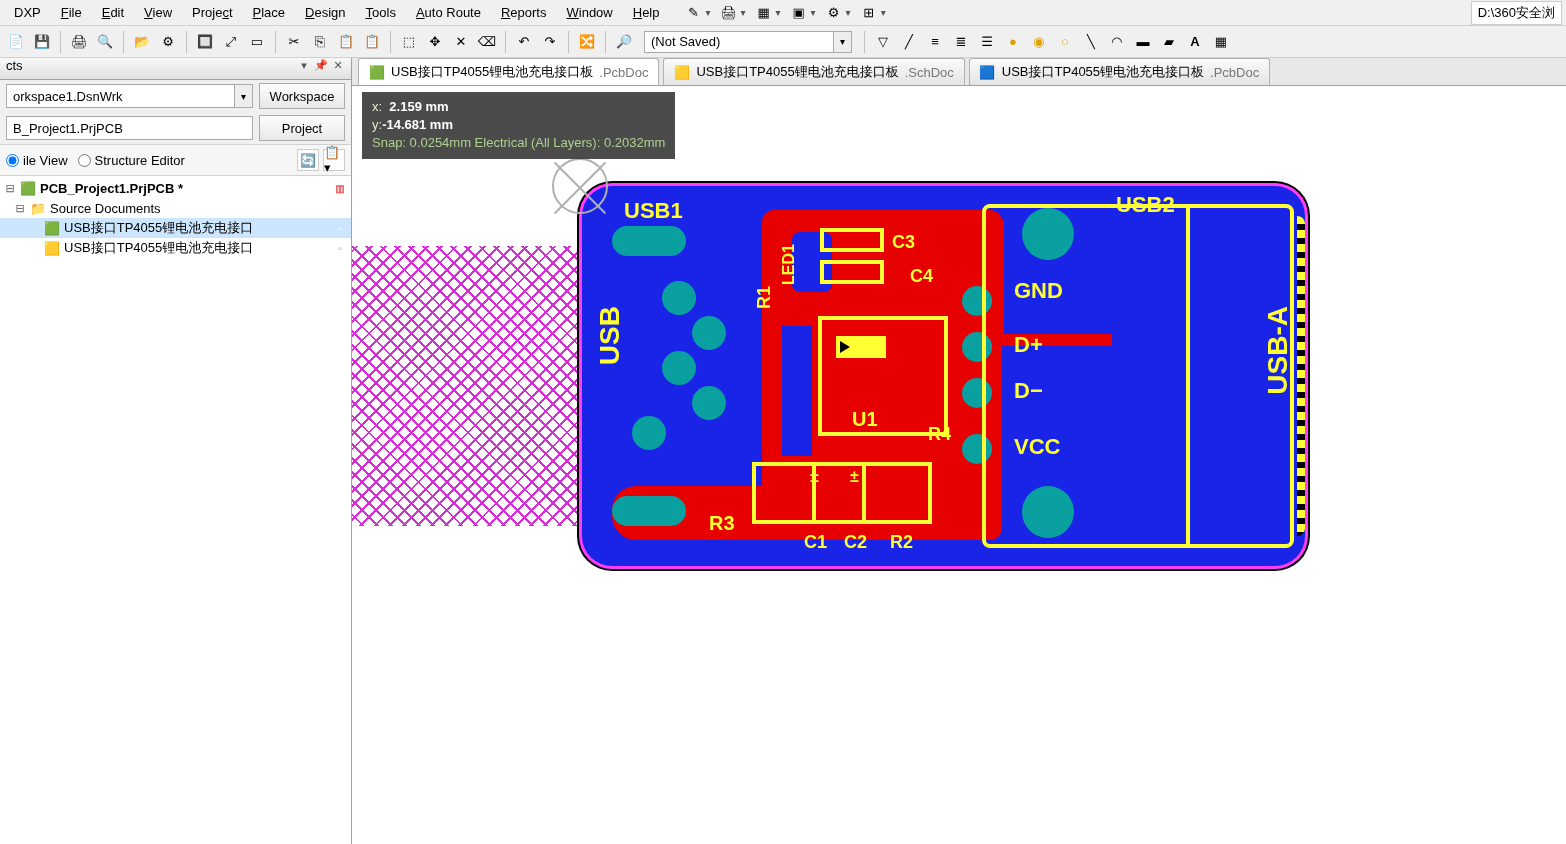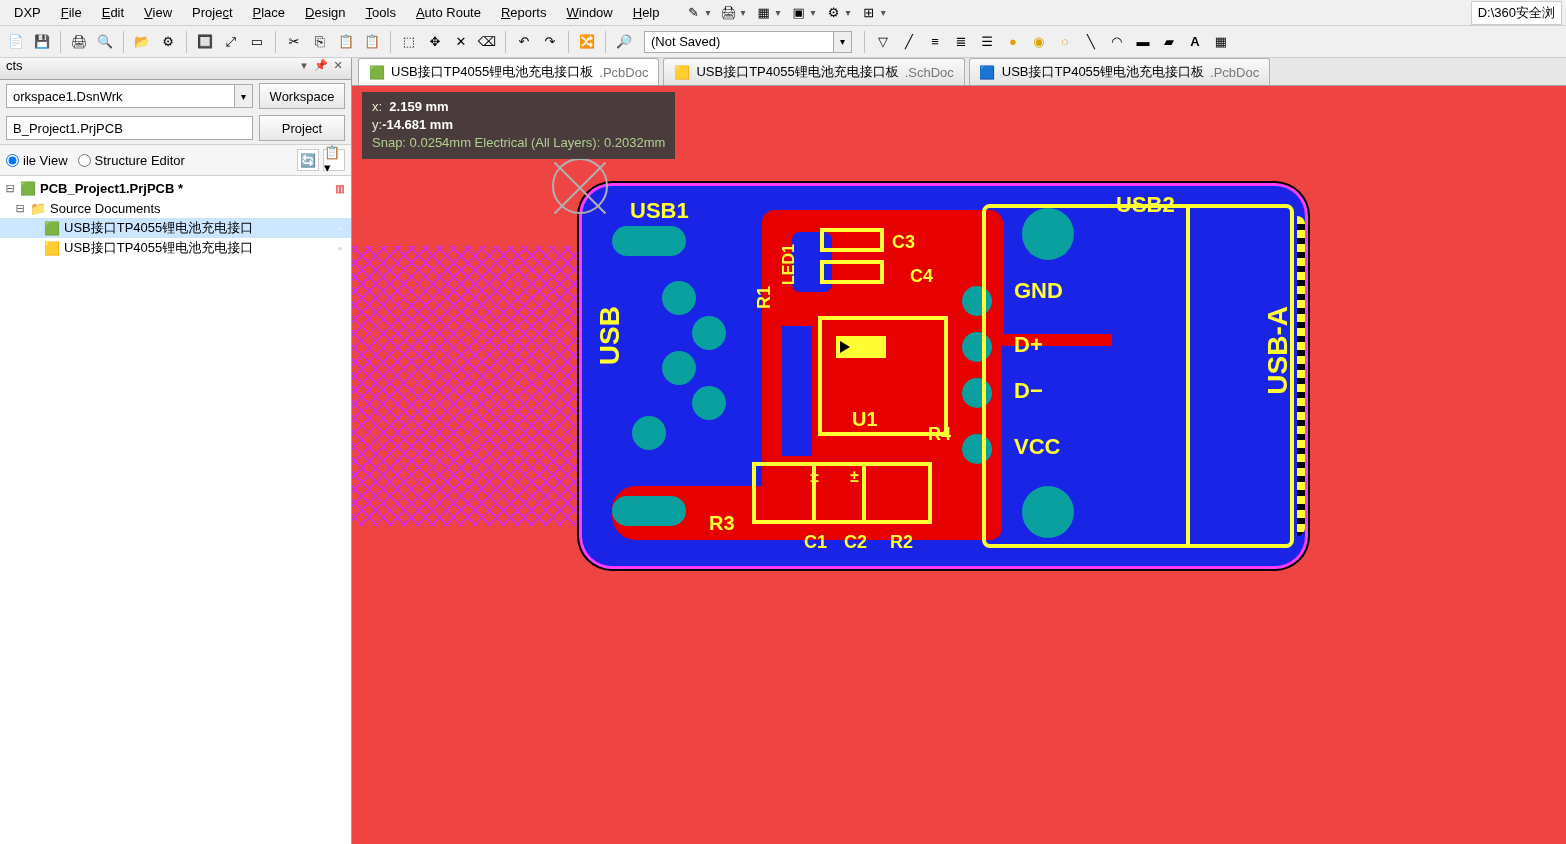--- a/index.html
+++ b/index.html
@@ -56,21 +56,21 @@
 .design-area { flex:1; display:flex; flex-direction:column; background:#6a6a6a; }
 
 
 .doc-tabs { height: 28px; background:#e8e8e8; display:flex; align-items:flex-end; padding: 0 6px; gap:4px; border-bottom:1px solid #a0a0a0; }
 .doc-tab { display:flex; align-items:center; gap:6px; padding: 4px 10px; background: linear-gradient(#fafafa,#e4e4e4); border:1px solid #b0b0b0; border-bottom:none; border-radius:3px 3px 0 0; cursor:default; }
 .doc-tab.active { background:#fff; }
 .doc-tab .ext { color:#777; }
 .doc-tab .icn { width:16px; height:14px; }
 
 
-.canvas { flex:1; position:relative; overflow:hidden; background:#ef4444; }
+.canvas { flex:1; position:relative; overflow:hidden; background:#ffffff; }
 .hud { position:absolute; left:10px; top:6px; background:rgba(60,60,60,0.92); color:#e8e8d0; padding:6px 10px; font-family:Verdana,sans-serif; font-size:13px; line-height:1.4; z-index:30; }
 .hud b { color:#fff; }
 
 
 .hatch { position:absolute; left:-4px; top:160px; width:240px; height:280px; z-index:5; background:
   repeating-linear-gradient(45deg, #d62ed6 0 2px, transparent 2px 10px),
   repeating-linear-gradient(-45deg, #d62ed6 0 2px, transparent 2px 10px);
 }
 
 
@@ -280,21 +280,21 @@
         <div class="copper" style="left:180px; top:24px; width:240px; height:330px; border-radius:12px;"></div>
         <div class="copper" style="left:30px; top:300px; width:260px; height:54px; border-radius:24px;"></div>
         <div class="trace-h" style="left:340px; top:34px; width:80px;"></div>
         <div class="trace-v" style="left:410px; top:34px; height:120px;"></div>
         <div class="trace-h" style="left:410px; top:148px; width:120px;"></div>
         <div class="trace-h" style="left:330px; top:252px; width:70px;"></div>
 
         <div style="position:absolute; left:210px; top:46px; width:40px; height:60px; background:#1a24e6; border-radius:8px;"></div>
         <div style="position:absolute; left:200px; top:140px; width:30px; height:130px; background:#1a24e6;"></div>
 
-        <div class="silky" style="left:48px; top:12px; font-size:22px;">USB1</div>
+        <div class="silky" style="left:42px; top:12px; font-size:22px;">USB1</div>
         <div class="pad-oval" style="left:30px; top:40px; width:74px; height:30px;"></div>
         <div class="pad-oval" style="left:30px; top:310px; width:74px; height:30px;"></div>
         <div class="pad-circle" style="left:80px; top:95px; width:34px; height:34px;"></div>
         <div class="pad-circle" style="left:110px; top:130px; width:34px; height:34px;"></div>
         <div class="pad-circle" style="left:80px; top:165px; width:34px; height:34px;"></div>
         <div class="pad-circle" style="left:110px; top:200px; width:34px; height:34px;"></div>
         <div class="pad-circle" style="left:50px; top:230px; width:34px; height:34px;"></div>
         <div class="silky vert-text" style="left:12px; top:120px; font-size:28px;">USB</div>
 
         <div class="silk-box" style="left:236px; top:130px; width:130px; height:120px;"></div>

